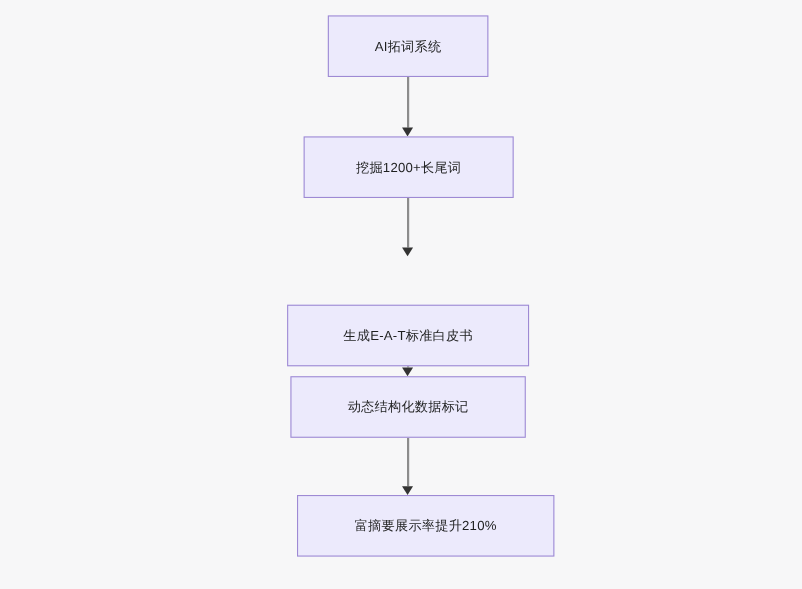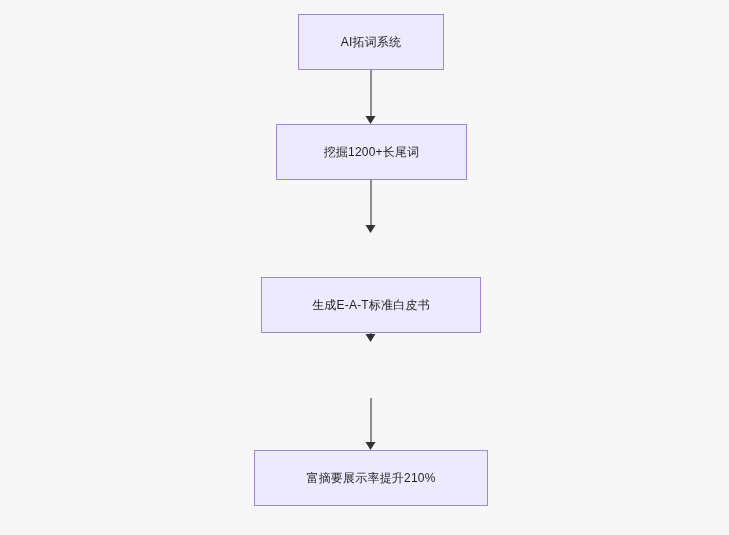--- a/index.html
+++ b/index.html
@@ -90,18 +90,21 @@
   </div>
 
   <div class="node" style="left: 276px; top: 124px; width: 191px; height: 56px; background: rgb(236, 234, 252); border-color: rgb(158, 138, 212);">
     <span class="node-label" style="color: rgb(31, 32, 32);">挖掘1200+长尾词</span>
   </div>
 
   <div class="node" style="left: 261px; top: 233px; width: 220px; height: 56px; background: rgb(236, 234, 252); border-color: rgb(158, 138, 212); margin-top: 44px;">
     <span class="node-label" style="color: rgb(31, 32, 32);">生成E-A-T标准白皮书</span>
   </div>
 
+  <div class="node" style="left: 264px; top: 342px; width: 214px; height: 56px; background: rgb(236, 234, 252); border-color: rgb(158, 138, 212);">
+    <span class="node-label" style="color: rgb(31, 32, 32);">动态结构化数据标记</span>
+  </div>
 
-  <div class="node" style="left: 254px; top: 450px; width: 234px; height: 56px; background: rgb(236, 234, 252); border-color: rgb(158, 138, 212);">
+  <div class="node" style="left: 270px; top: 450px; width: 234px; height: 56px; background: rgb(236, 234, 252); border-color: rgb(158, 138, 212);">
     <span class="node-label" style="color: rgb(31, 32, 32);">富摘要展示率提升210%</span>
   </div>
 
 </div>
 
 </body></html>

